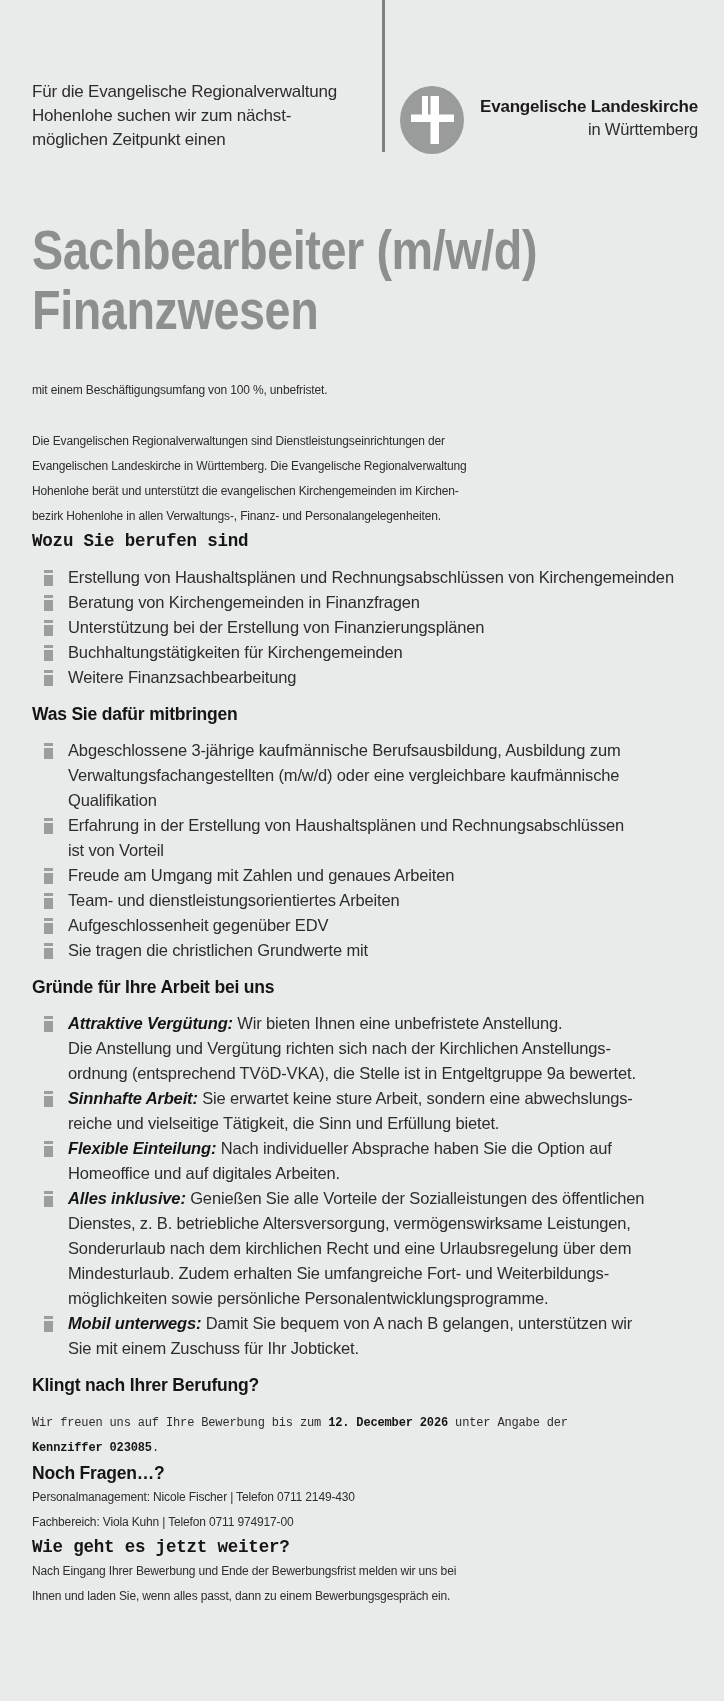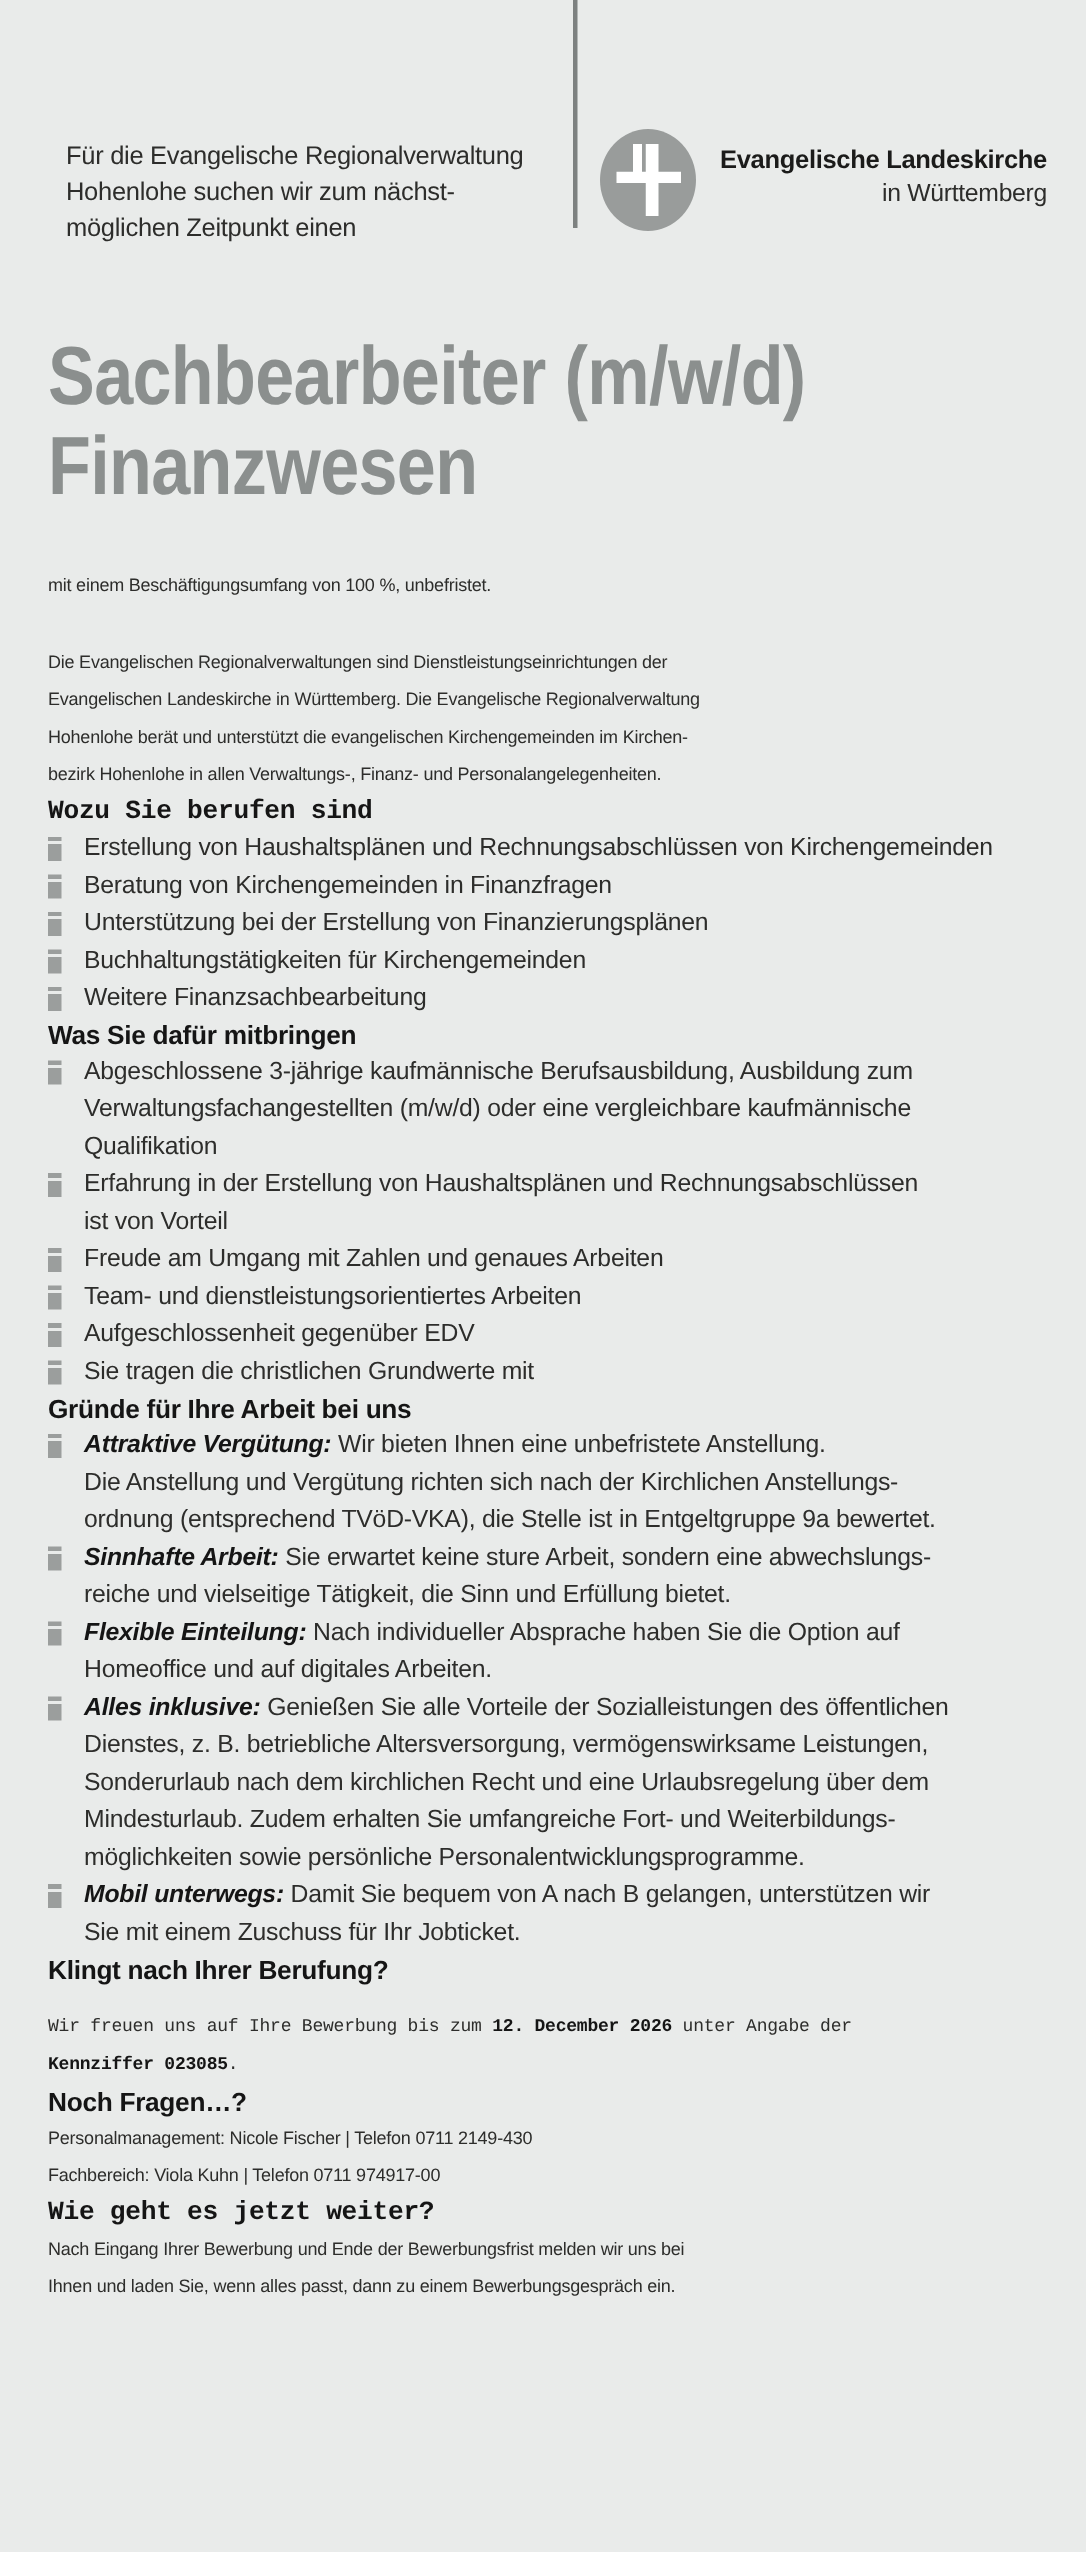--- a/index.html
+++ b/index.html
@@ -11,21 +11,21 @@
     height: 1701px;
     background: #e9ebea;
     overflow: hidden;
     color: #2d2d2b;
   }
 
   
   .intro {
     position: absolute;
     left: 32px; top: 80px;
-    margin: 12px;
+    margin: 0;
     font-size: 17px;
     line-height: 24px;
     letter-spacing: -0.2px;
     white-space: pre-line;
     color: #2d2d2b;
   }
   .header-divider {
     position: absolute;
     left: 382px; top: 0;
     width: 3px; height: 152px;
@@ -93,21 +93,21 @@
     margin: 0;
     font-size: 17.5px;
     line-height: 24px;
     font-weight: bold;
     letter-spacing: -0.2px;
     color: #151515;
   }
 
   ul.blist {
     list-style: none;
-    margin: 0; padding: 0;
+    margin: 12px; padding: 0;
   }
   ul.blist li {
     display: flex;
     align-items: flex-start;
     gap: 15px;
   }
   .mark {
     flex: 0 0 9px;
     width: 9px; height: 16px;
     margin-top: 5px;

